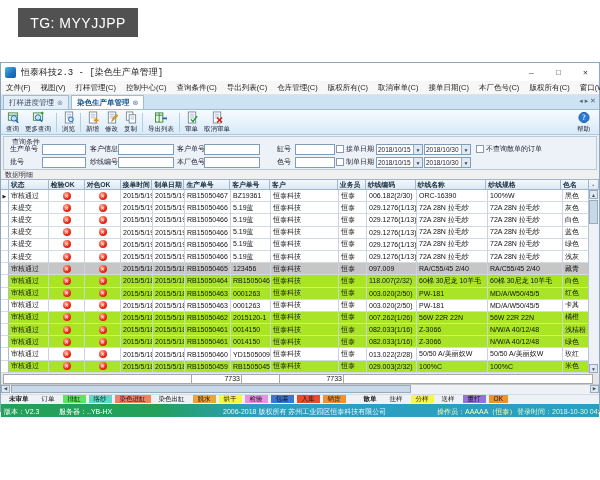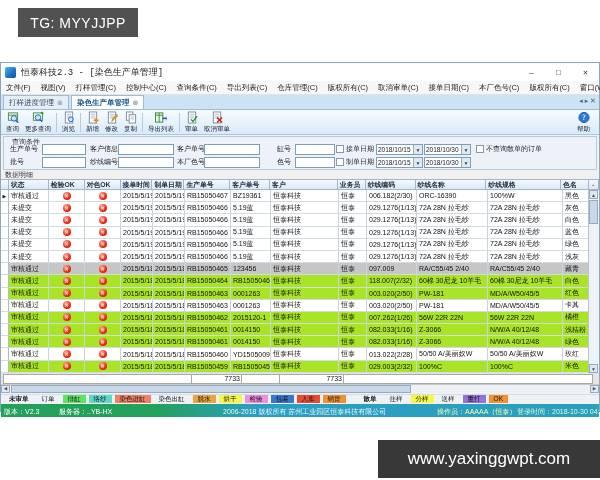--- a/index.html
+++ b/index.html
@@ -90,21 +90,20 @@
   .statusbar{height:13px;flex:0 0 auto;position:relative;font-size:7px;
              background:linear-gradient(90deg,#23a05a 0%,#23a05a 26%,#2a9fc0 42%,#2a9fc0 100%);}
   .sbitem{position:absolute;top:3px;white-space:nowrap;color:#fff;}
 </style>
 </head>
 <body>
 
 <div id="stage">
 
   <div class="wm-top">TG: MYYJJPP</div>
-  <div class="wm-bottom">www.yaxinggwpt.com</div>
 
   <div id="win">
 
     <div class="titlebar">
       <div class="appicon"></div>
       <div class="title-text">恒泰科技2.3 - [染色生产单管理]</div>
       <div class="wctrls">
         <div class="wctrl">—</div>
         <div class="wctrl">□</div>
         <div class="wctrl">✕</div>

